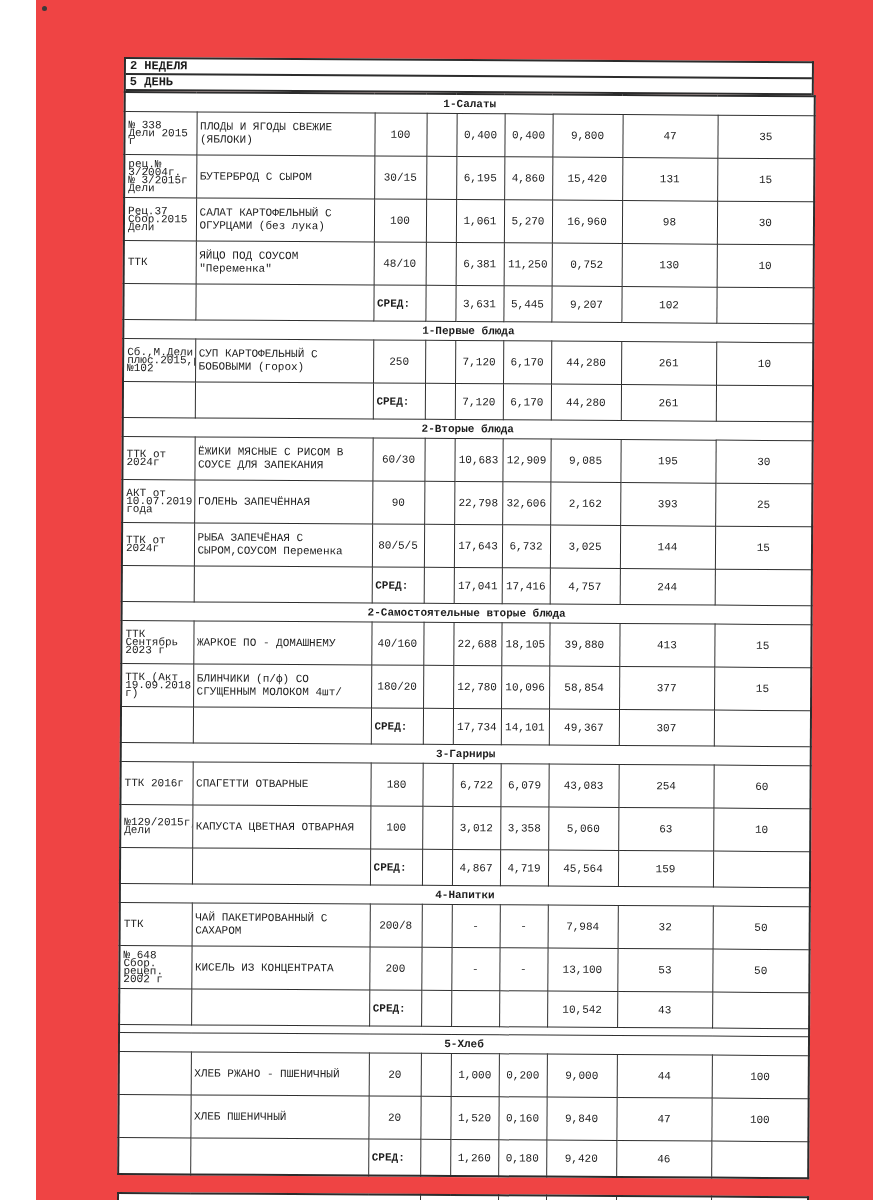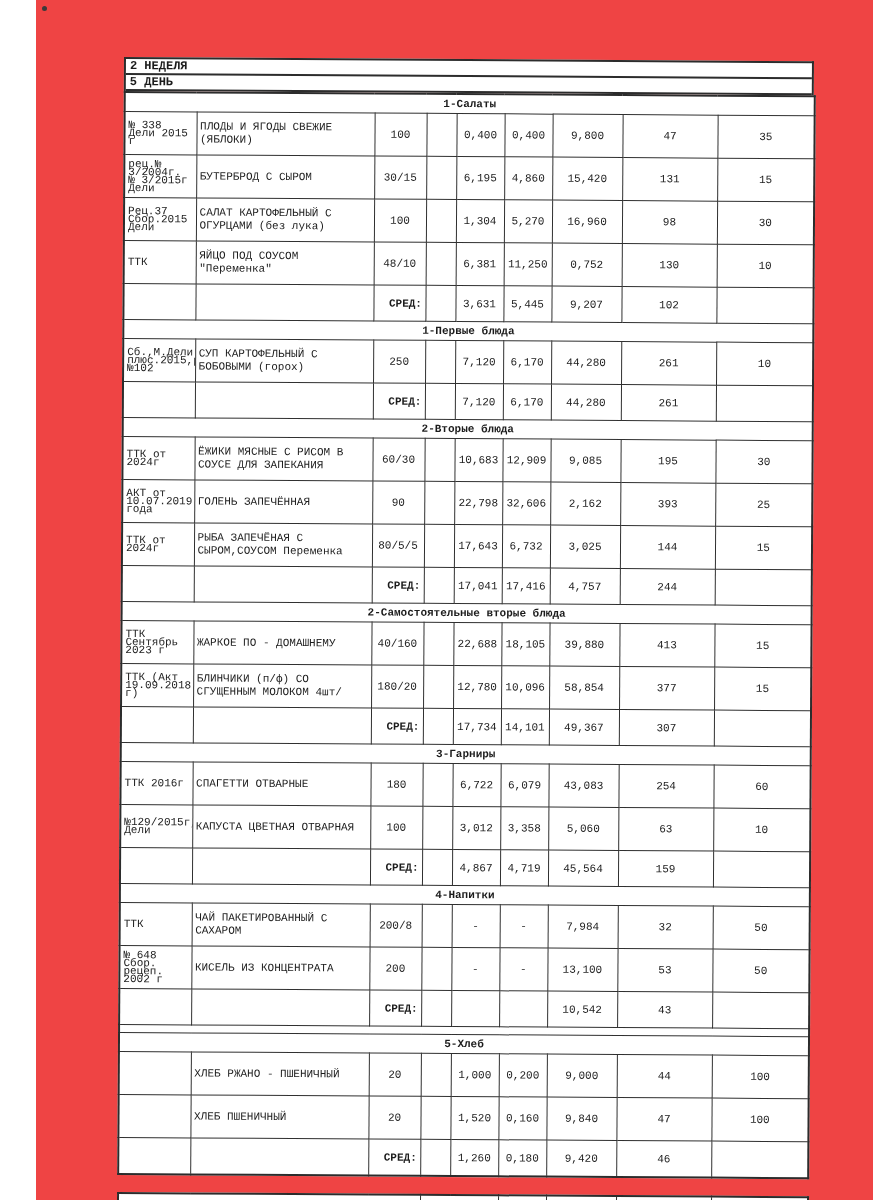--- a/index.html
+++ b/index.html
@@ -52,21 +52,21 @@
     font-weight: bold;
     font-size: 12px;
     height: 16px;
     padding: 0;
   }
   tr.r-item td { height: 40px; }
   tr.r-avg td { height: 33px; }
   td.src  { font-size: 6.5px; line-height: 8px; text-align: left; padding: 2px; color: #222; }
   td.dish { text-align: left; font-size: 11px; line-height: 13px; }
   td.portion, td.v { text-align: center; font-size: 11px; }
-  td.avg-label { text-align: right; font-weight: bold; font-size: 11px; }
+  td.avg-label { text-align: left; font-weight: bold; font-size: 11px; }
   tr.gap td {
     border-left: none; border-right: none;
     border-top: 1px solid #303030; border-bottom: 1px solid #303030;
     height: 7px; padding: 0;
   }
   table.totals {
     border-collapse: collapse;
     table-layout: fixed;
     width: 690px;
     border: 2px solid #2c2c2c;
@@ -136,21 +136,21 @@
             <td class="v">4,860</td>
             <td class="v">15,420</td>
             <td class="v">131</td>
             <td class="v">15</td>
           </tr>
           <tr class="r-item">
             <td class="src">Рец.37 Сбор.2015 Дели</td>
             <td class="dish">САЛАТ КАРТОФЕЛЬНЫЙ С ОГУРЦАМИ (без лука)</td>
             <td class="portion">100</td>
             <td class="blank"></td>
-            <td class="v">1,304</td>
+            <td class="v">1,061</td>
             <td class="v">5,270</td>
             <td class="v">16,960</td>
             <td class="v">98</td>
             <td class="v">30</td>
           </tr>
           <tr class="r-item">
             <td class="src">ТТК</td>
             <td class="dish">ЯЙЦО ПОД СОУСОМ "Переменка"</td>
             <td class="portion">48/10</td>
             <td class="blank"></td>

